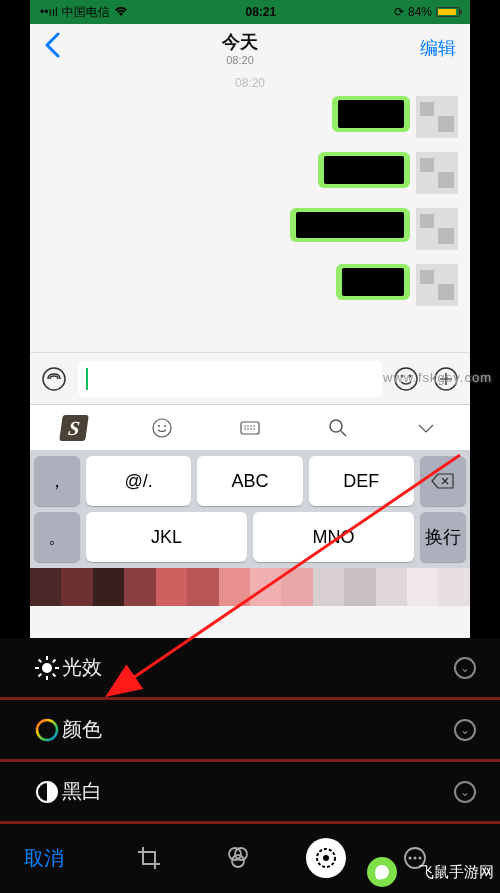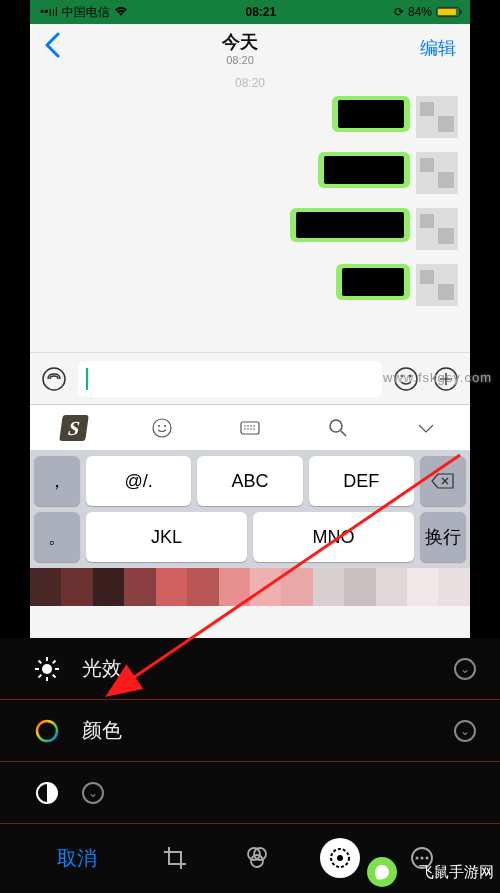--- a/index.html
+++ b/index.html
@@ -212,45 +212,43 @@
       left: 0; right: 0;
       bottom: 0;
       background: #0a0a0a;
       height: 255px;
     }
     .edit-row {
       height: 62px;
       display: flex;
       align-items: center;
       padding: 0 24px 0 32px;
-      border-bottom: 1px solid #7f1d1d;
+      border-bottom: 3px solid #7f1d1d;
       color: #eee;
       font-size: 20px;
-      gap: 20px;
     }
     .edit-icon {
       width: 30px; height: 30px;
       display: flex; align-items: center; justify-content: center;
     }
     .edit-label { flex: 1; }
     .chev-down {
       width: 22px; height: 22px;
       border: 2px solid #888;
       border-radius: 50%;
       display: flex; align-items: center; justify-content: center;
       color: #888;
       font-size: 12px;
     }
     .edit-toolbar {
       height: 68px;
       display: flex;
       align-items: center;
       padding: 0 16px;
       gap: 8px;
-      margin-left: 33px;
     }
     .cancel-btn {
       color: #0a84ff;
       font-size: 20px;
       padding: 0 8px;
     }
     .et-spacer { flex: 1; display: flex; justify-content: space-evenly; align-items: center; }
     .et-icon {
       width: 40px; height: 40px;
       display: flex; align-items: center; justify-content: center;
@@ -518,20 +516,21 @@
     <div class="edit-label">颜色</div>
     <div class="chev-down">⌄</div>
   </div>
   <div class="edit-row">
     <div class="edit-icon">
       <svg width="26" height="26" viewBox="0 0 26 26">
           <circle cx="13" cy="13" r="10" stroke="#fff" stroke-width="2" fill="none"></circle>
           <path d="M13 3 A10 10 0 0 1 13 23 Z" fill="#fff"></path>
         </svg>
     </div>
+    <div class="edit-label">黑白</div>
     <div class="chev-down">⌄</div>
   </div>
   <div class="edit-toolbar">
     <div class="cancel-btn">取消</div>
     <div class="et-spacer">
       <div class="et-icon">
         <svg width="28" height="28" viewBox="0 0 28 28">
             <path d="M8 3 L8 20 L25 20 M3 8 L20 8 L20 25" stroke="#aaa" stroke-width="2" fill="none"></path>
           </svg>
       </div>

